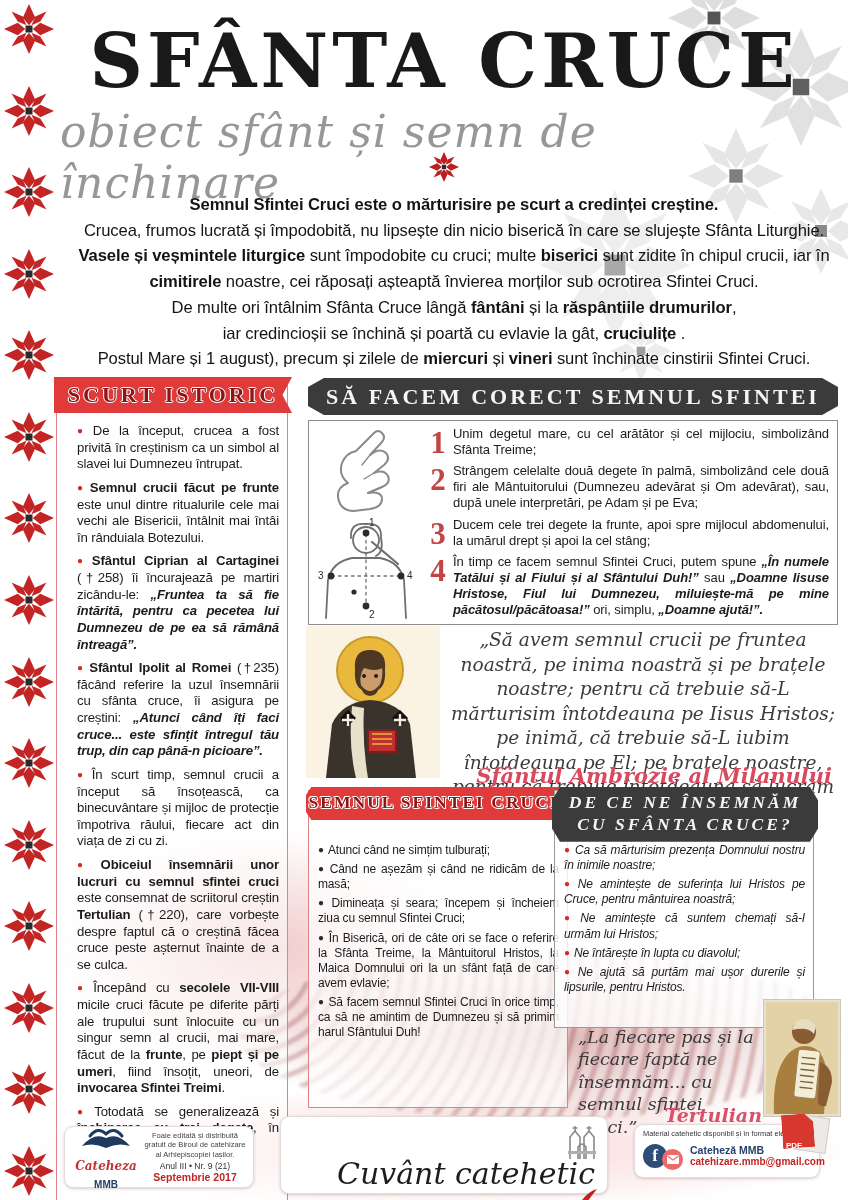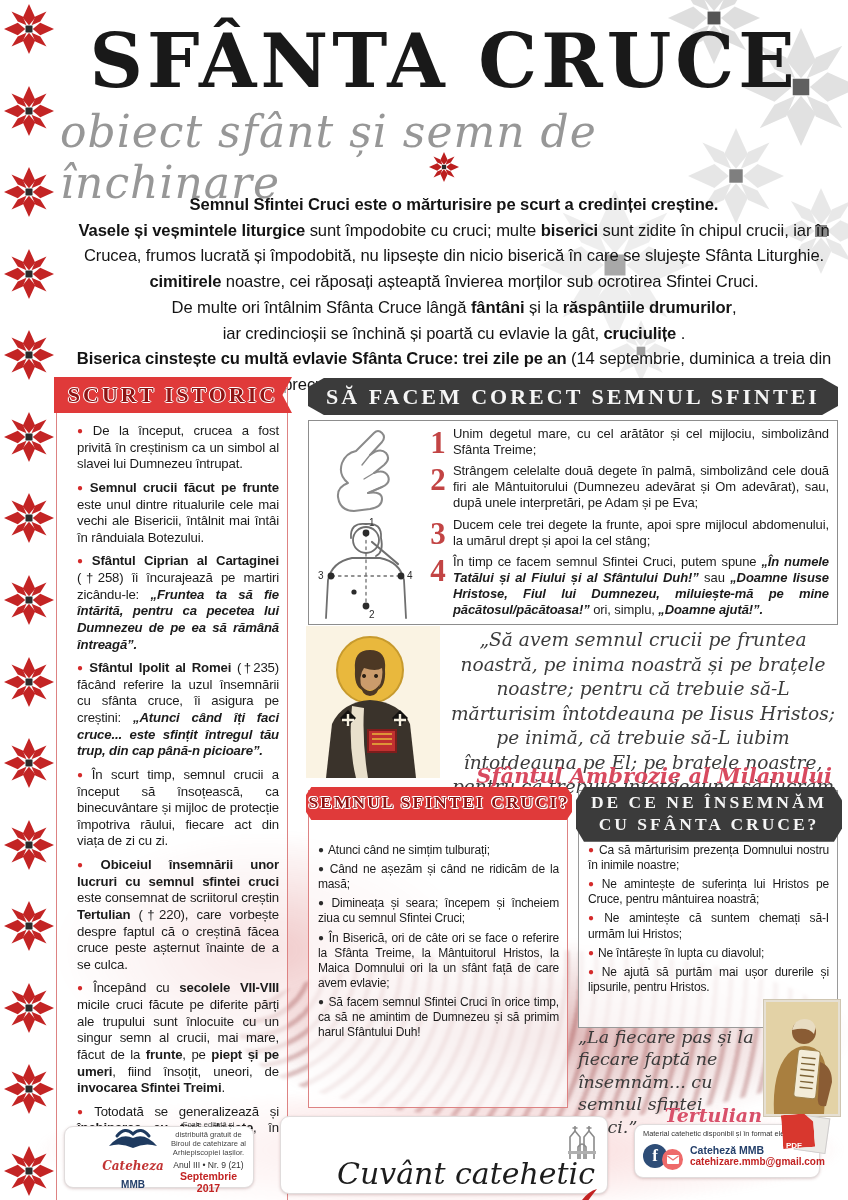--- a/index.html
+++ b/index.html
@@ -71,39 +71,39 @@
   .amb-icon{flex:none;width:134px;height:152px;margin-right:8px;}
   .amb-quote{flex:1;font-family:"DejaVu Serif",serif;font-style:italic;font-size:18.6px;line-height:1.32;
              color:#3c3c3c;text-align:center;padding-top:2px;}
   .amb-author{position:absolute;right:6px;bottom:-4px;font-family:"DejaVu Serif",serif;font-style:italic;font-weight:700;
               font-size:21px;color:#d84a5f;}
 
   
   .when-box{position:absolute;left:308px;top:790px;width:260px;height:318px;z-index:2;
             border:1.5px solid #dd8383;background:rgba(255,255,255,.72);box-sizing:border-box;}
   .when-header{position:absolute;left:-3px;top:-4px;width:266px;padding:5px 0 6px;font-size:17.5px;line-height:1.25;}
-  .why-box{position:absolute;left:578px;top:790px;width:260px;height:238px;z-index:2;
-           border:1.5px solid #9a9a9a;background:rgba(255,255,255,.82);box-sizing:border-box;}
+  .why-box{position:absolute;left:554px;top:790px;width:260px;height:238px;z-index:2;
+           border:1.5px solid #9a9a9a;background:rgba(255,255,255,.82);box-sizing:border-box;font-style:italic;}
   .why-header{position:absolute;left:-3px;top:-4px;width:266px;padding:5px 0 6px;font-size:17.5px;line-height:1.25;}
   .box-items{padding:52px 8px 4px 9px;font-size:12px;line-height:1.26;text-align:justify;letter-spacing:-0.15px;}
   .box-items .h-item{margin-bottom:4px;}
 
   
   .tert{position:absolute;left:578px;top:1022px;width:262px;height:96px;z-index:2;}
   .tert-text{position:absolute;left:0;top:4px;width:178px;font-family:"DejaVu Serif",serif;font-style:italic;
              font-size:17.5px;line-height:1.28;color:#3a3a3a;}
   .tert-author{position:absolute;right:78px;bottom:-8px;font-family:"DejaVu Serif",serif;font-style:italic;font-weight:700;
                font-size:19px;color:#d8506a;}
   .tert-icon{position:absolute;right:0;top:-22px;width:72px;height:112px;border:2px solid #e6e0d4;box-shadow:0 0 0 1px #cfc6b2;}
 
   
   .fcard{position:absolute;background:#ffffff;border:1px solid #e0dcdc;border-radius:9px;
          box-shadow:0 1px 3px rgba(120,60,60,.25);z-index:3;box-sizing:border-box;}
   .f-left{left:64px;top:1126px;width:190px;height:62px;display:flex;align-items:center;padding:3px 5px;}
-  .f-left-logo{flex:none;width:72px;text-align:center;margin-left:27px;}
+  .f-left-logo{flex:none;width:72px;text-align:center;}
   .logo-script{font-family:"DejaVu Serif",serif;font-style:italic;font-weight:700;font-size:12px;color:#c23434;}
   .logo-mmb{font-size:10px;font-weight:700;color:#25406b;}
   .f-left-text{flex:1;text-align:center;}
   .f-tiny{font-size:7.6px;line-height:1.25;color:#444;}
   .f-issue{font-size:8.6px;color:#333;margin-top:2px;}
   .f-month{font-size:10.5px;font-weight:700;color:#c22323;}
 
   .f-center{left:280px;top:1116px;width:328px;height:78px;padding:4px 8px;}
   .fc-row{display:flex;align-items:flex-end;justify-content:center;flex-direction:column;}
   .fc-title{font-family:"DejaVu Serif",serif;font-style:italic;font-size:30px;color:#1d1d1d;line-height:1;margin:0 4px;}
@@ -224,26 +224,25 @@
   <div class="title">SFÂNTA CRUCE</div>
   <div class="subtitle">obiect sfânt și semn de închinare</div>
   <div class="ornament">
     <svg width="30" height="30" viewBox="0 0 40 40">
         <use href="#star8"></use>
       </svg>
   </div>
 
   <div class="intro">
     <span class="line"><span class="b">Semnul Sfintei Cruci este o mărturisire pe scurt a credinței creștine.</span></span>
+    <span class="line"><span>Crucea, frumos lucrată și împodobită, nu lipsește din nicio biserică în care se slujește Sfânta Liturghie.</span></span>
     <span class="line"><span class="b">Vasele și veșmintele liturgice</span><span> sunt împodobite cu cruci; multe </span><span class="b">biserici</span><span> sunt zidite în chipul crucii, iar în</span></span>
-    <span class="line"><span>Crucea, frumos lucrată și împodobită, nu lipsește din nicio biserică în care se slujește Sfânta Liturghie.</span></span>
     <span class="line"><span class="b">cimitirele</span><span> noastre, cei răposați așteaptă învierea morților sub ocrotirea Sfintei Cruci.</span></span>
     <span class="line"><span>De multe ori întâlnim Sfânta Cruce lângă </span><span class="b">fântâni</span><span> și la </span><span class="b">răspântiile drumurilor</span><span>,</span></span>
     <span class="line"><span>iar credincioșii se închină și poartă cu evlavie la gât, </span><span class="b">cruciulițe</span><span> .</span></span>
-    <span class="line"><span class="b">Biserica cinstește cu multă evlavie Sfânta Cruce: trei zile pe an</span><span> (14 septembrie, duminica a treia din</span></span>
     <span class="line"><span>Postul Mare și 1 august), precum și zilele de </span><span class="b">miercuri</span><span> și </span><span class="b">vineri</span><span> sunt închinate cinstirii Sfintei Cruci.</span></span>
   </div>
 
   <div class="hist-box">
     <div class="hist-header">SCURT ISTORIC</div>
     <div class="hist-items">
       <div class="h-item"><span class="blt-red"></span><span><span>De la început, crucea a fost privită în creștinism ca un simbol al slavei lui Dumnezeu întrupat.</span></span></div>
       <div class="h-item"><span class="blt-red"></span><span><span class="b">Semnul crucii făcut pe frunte</span><span> este unul dintre ritualurile cele mai vechi ale Bisericii, întâlnit mai întâi în rânduiala Botezului.</span></span></div>
       <div class="h-item"><span class="blt-red"></span><span><span class="b">Sfântul Ciprian al Cartaginei</span><span> (†258) îi încurajează pe martiri zicându-le: </span><span class="b i">„Fruntea ta să fie întărită, pentru ca pecetea lui Dumnezeu de pe ea să rămână întreagă”.</span></span></div>
       <div class="h-item"><span class="blt-red"></span><span><span class="b">Sfântul Ipolit al Romei</span><span> (†235) făcând referire la uzul însemnării cu sfânta cruce, îi asigura pe creștini: </span><span class="b i">„Atunci când îți faci cruce... este sfințit întregul tău trup, din cap până-n picioare”.</span></span></div>

